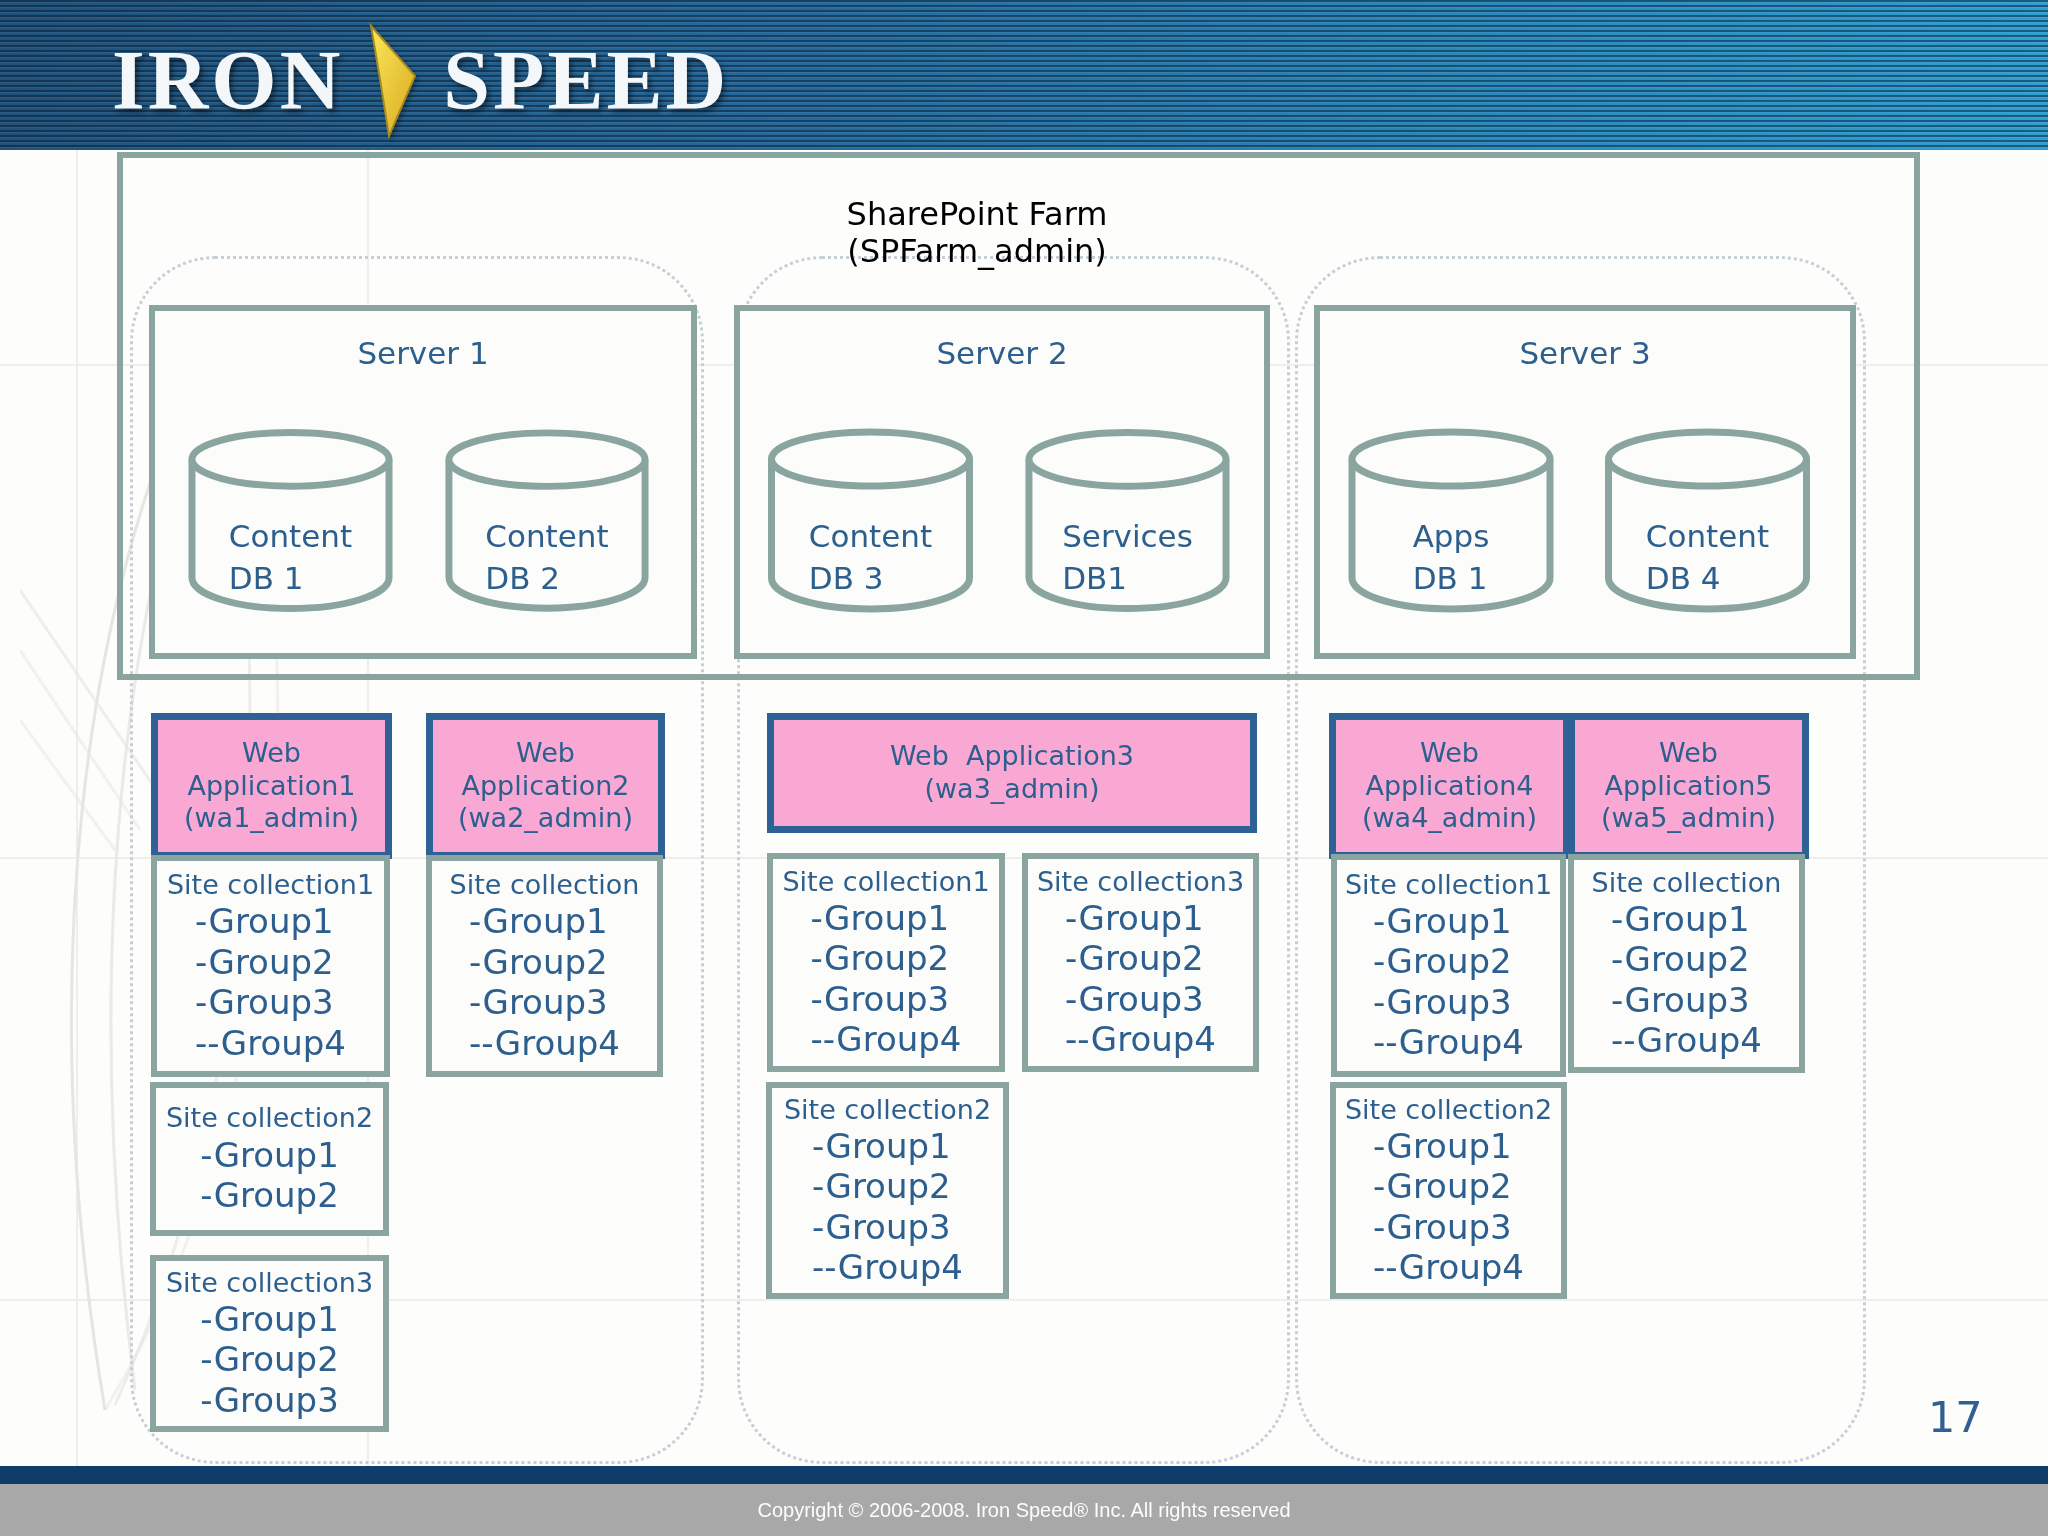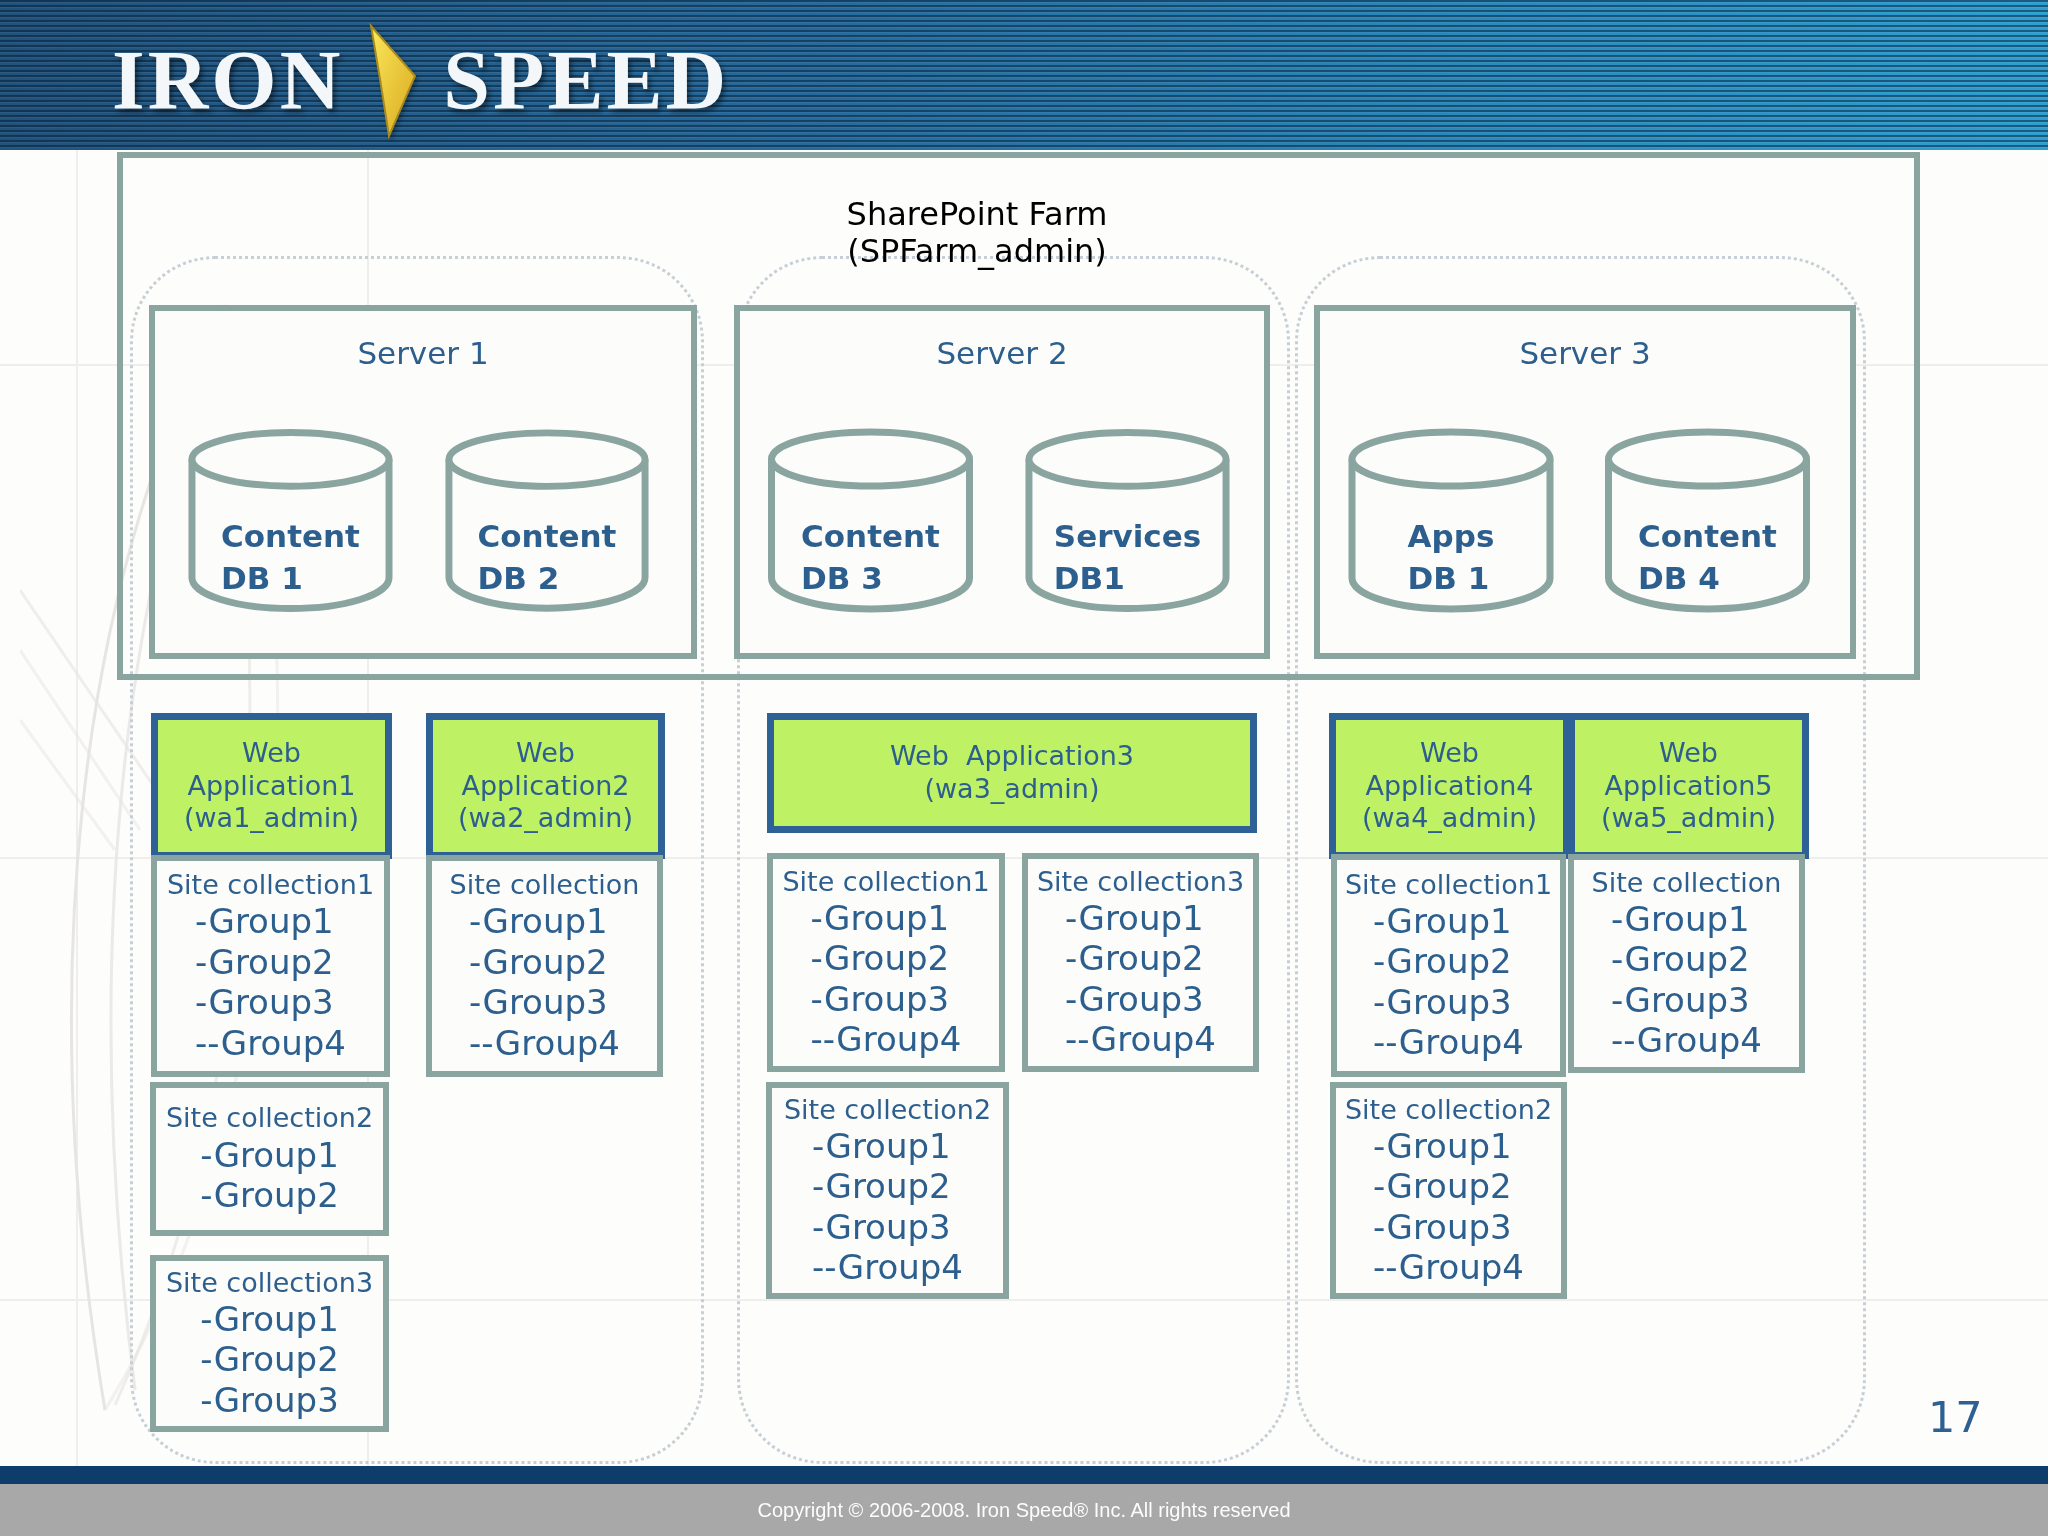--- a/index.html
+++ b/index.html
@@ -39,26 +39,26 @@
   .farm-title{
     position:absolute;left:717px;top:196px;width:520px;text-align:center;
     font-size:32px;line-height:1.16;color:#000000;z-index:6;
   }
   
   .server-box{
     position:absolute;border:6px solid #8aa5a0;background:#fcfcfb;z-index:4;
   }
   .server-title{margin-top:24px;text-align:center;font-size:31px;color:#2d5f8e;}
   
-  .cyl{position:absolute;z-index:5;font-weight:bold;}
+  .cyl{position:absolute;z-index:5;}
   .db-label{position:absolute;left:0;top:88px;width:100%;display:flex;justify-content:center;}
   .db-label .lines{text-align:left;font-size:31px;line-height:1.34;color:#2d5f8e;}
   
   .wa-box{
-    position:absolute;border:7px solid #2e6195;background:#bef264;z-index:5;
+    position:absolute;border:7px solid #2e6195;background:#f9a8d4;z-index:5;
     display:flex;flex-direction:column;align-items:center;justify-content:center;
   }
   .wa-box .lines{text-align:center;font-size:27px;line-height:1.22;color:#2d5f8e;white-space:pre-wrap;}
   
   .sc-box{
     position:absolute;border:6px solid #8aa5a0;background:#fcfcfb;z-index:5;
     display:flex;flex-direction:column;align-items:center;justify-content:center;
   }
   .sc-title{text-align:center;font-size:27px;line-height:1.19;color:#2d5f8e;}
   .sc-box .lines{text-align:left;font-size:34px;line-height:1.19;color:#2d5f8e;}

